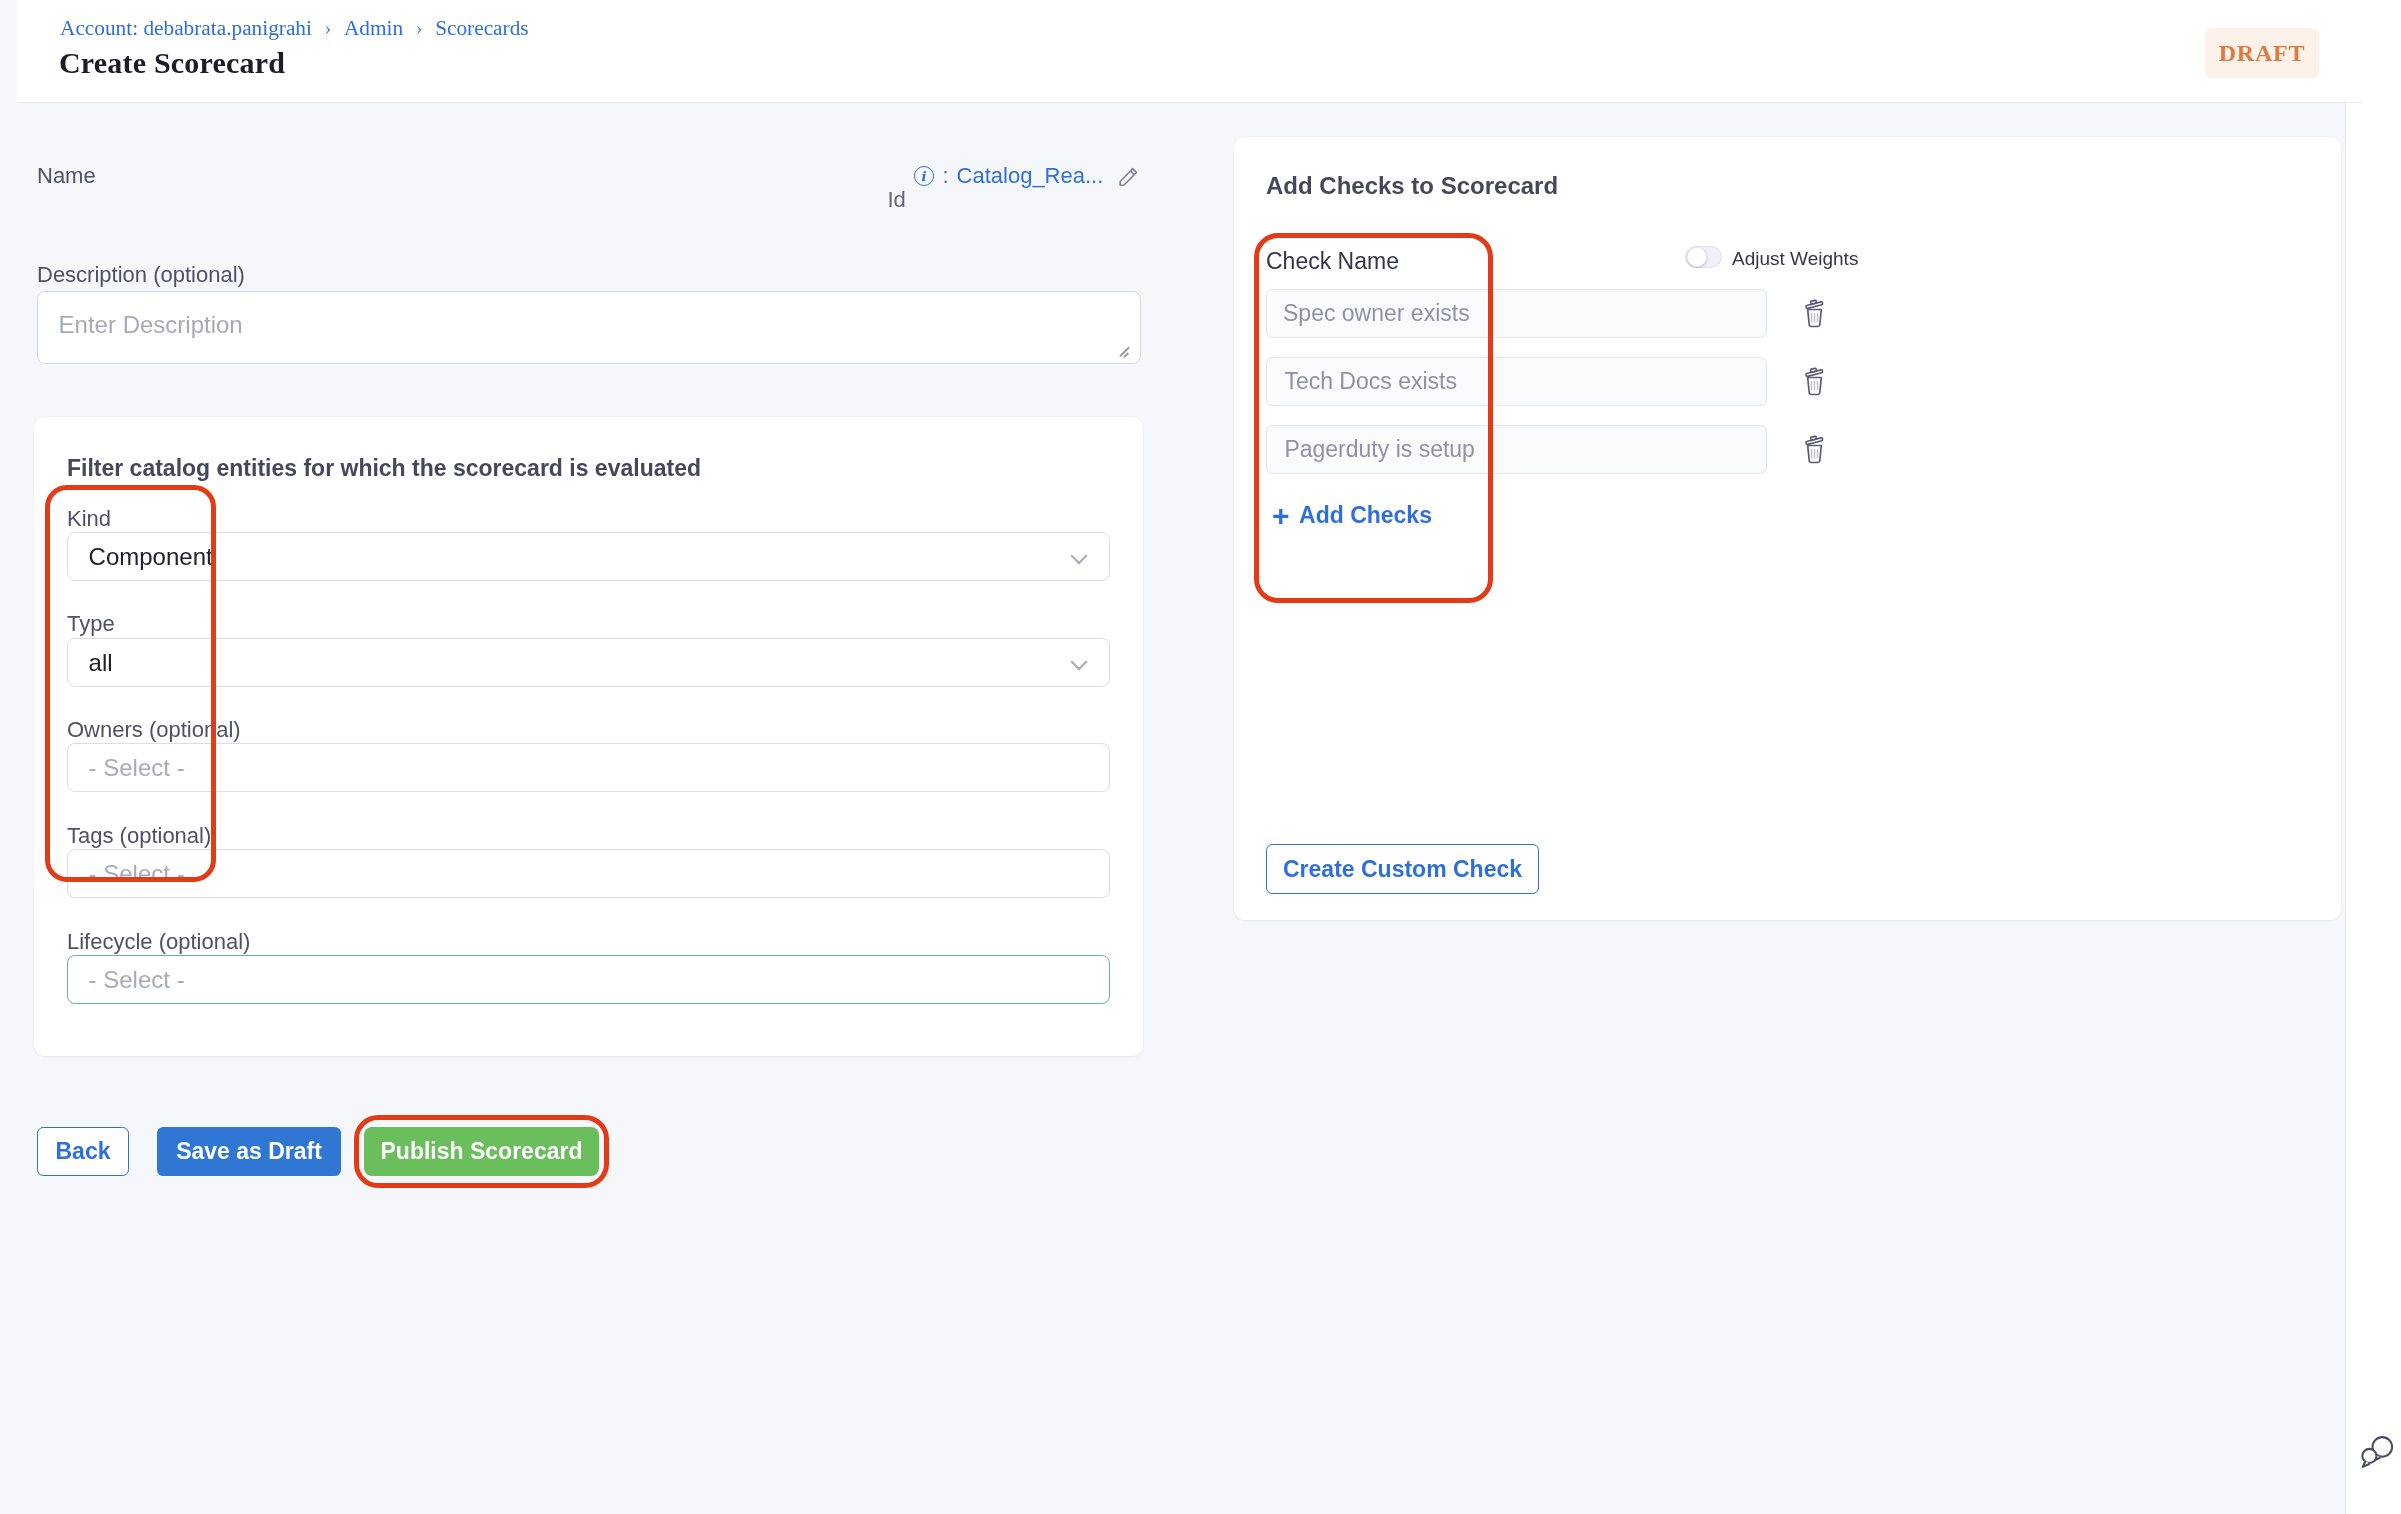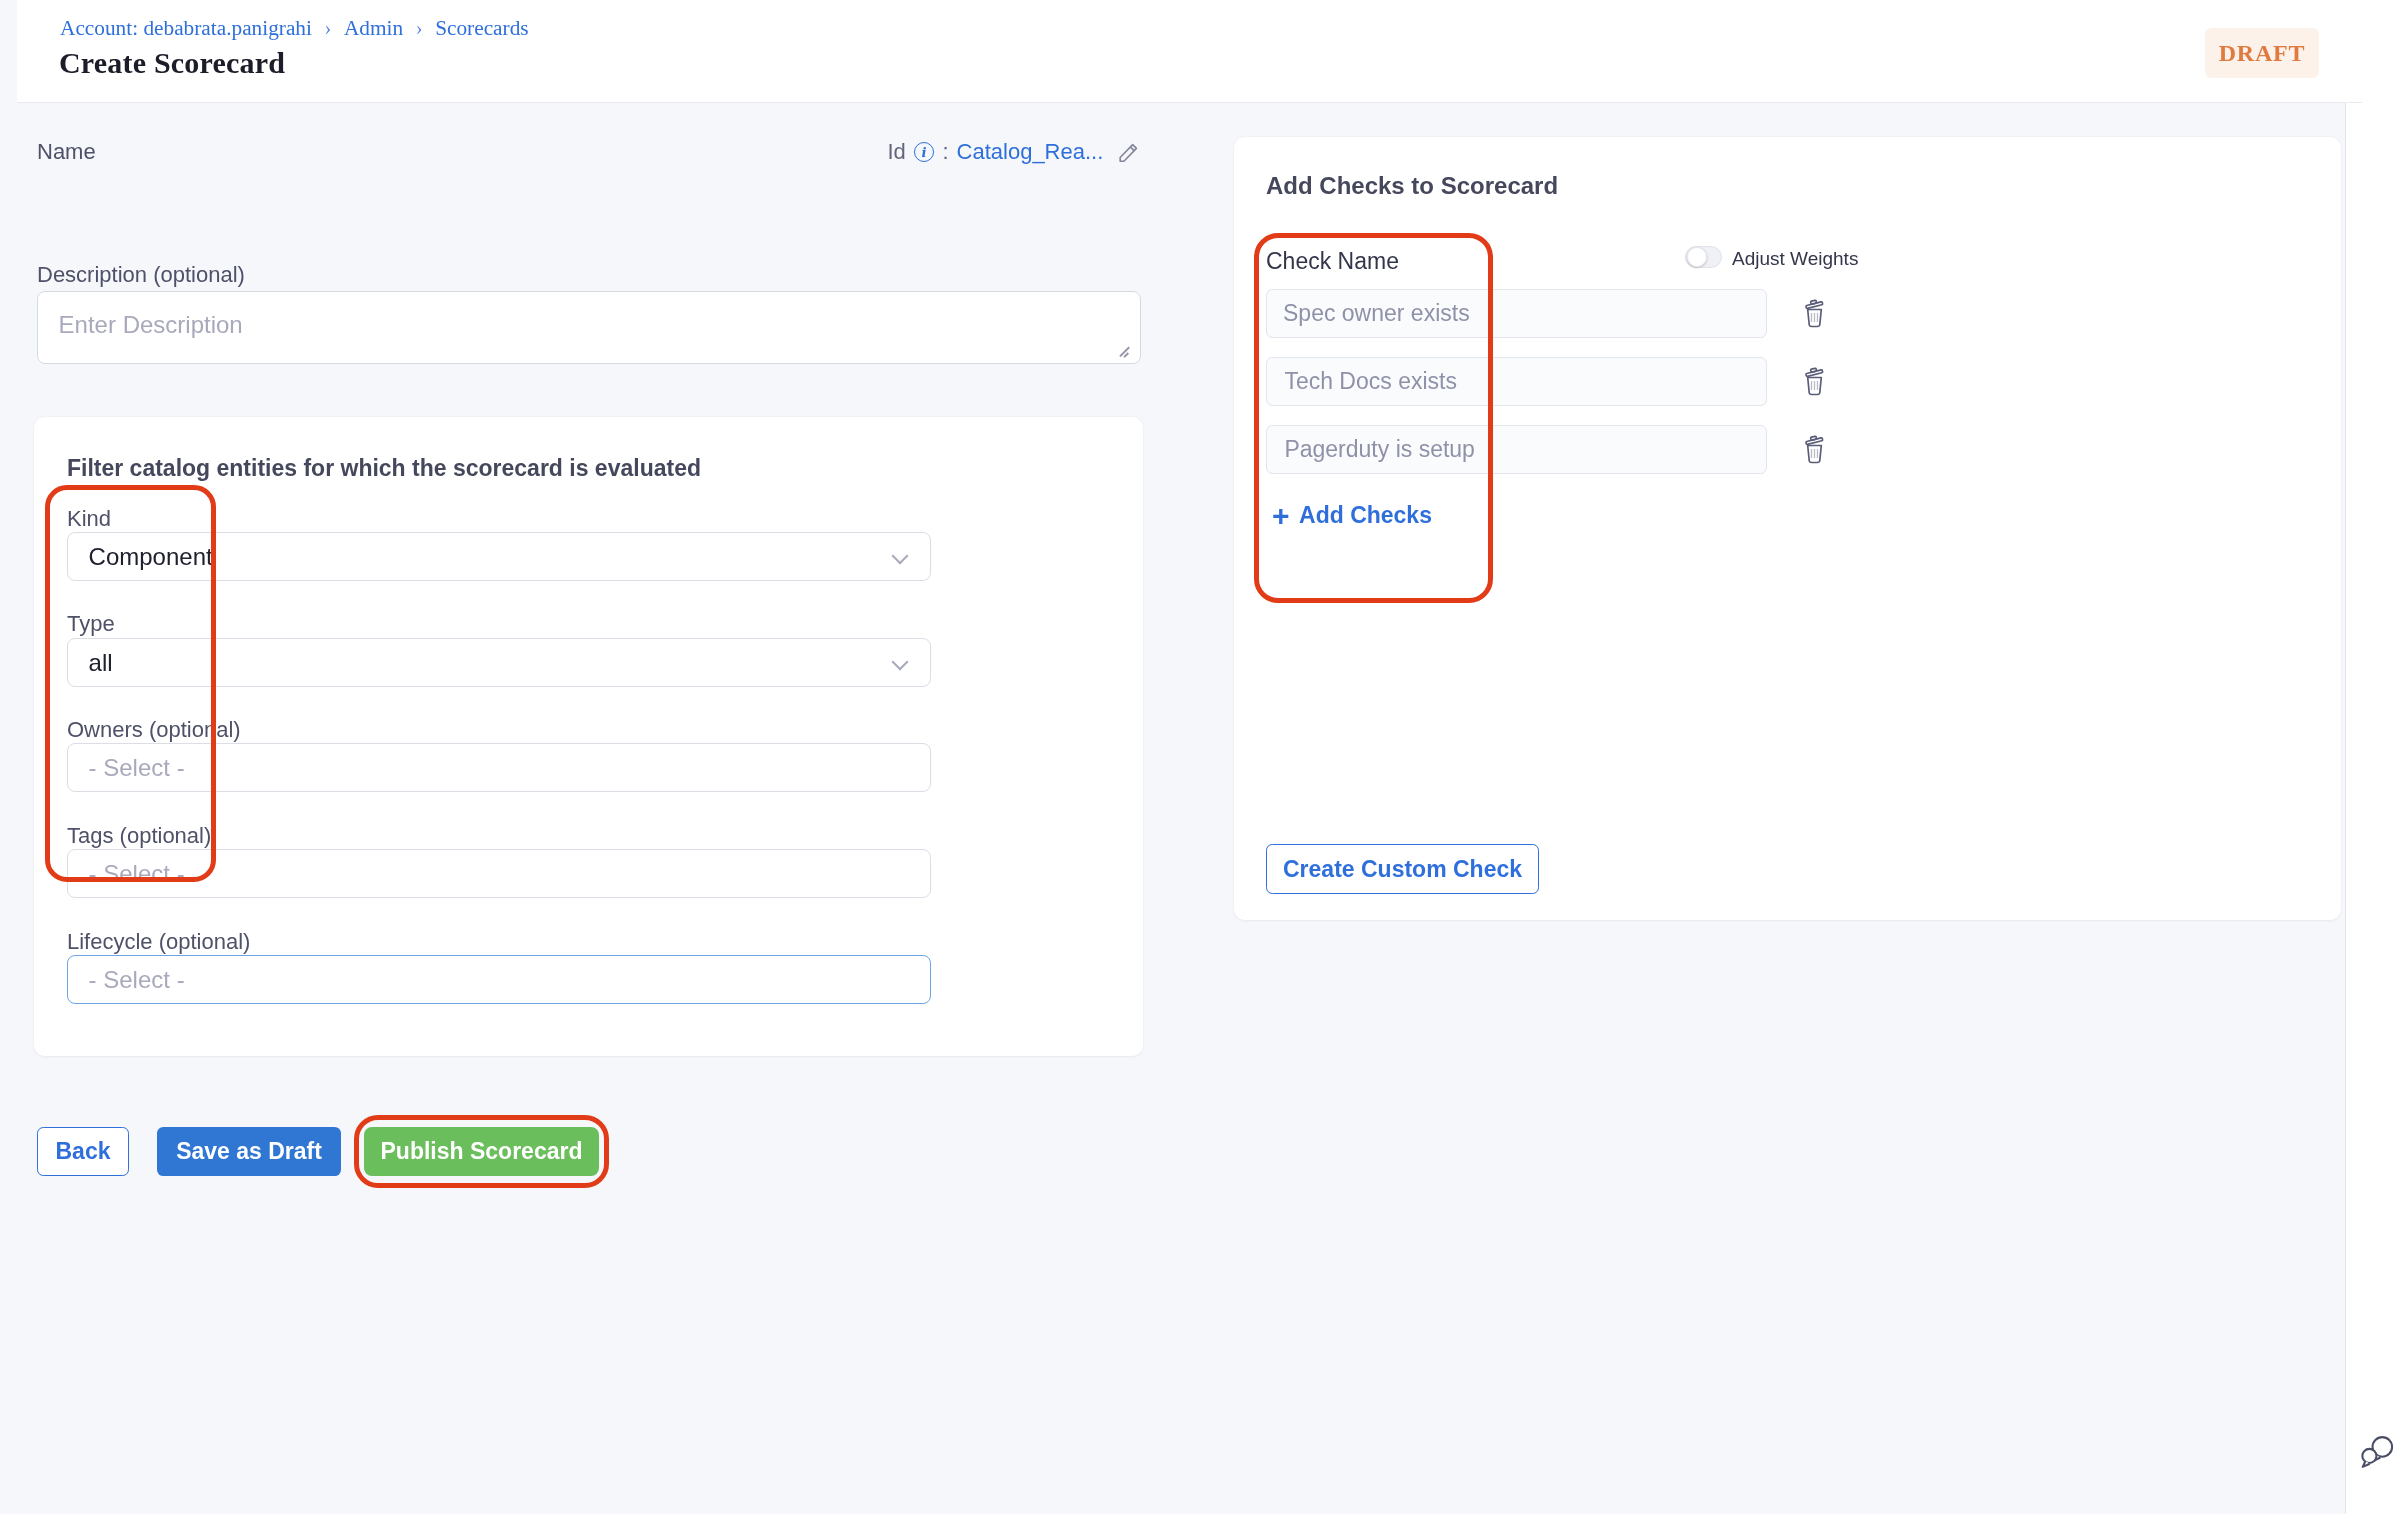--- a/index.html
+++ b/index.html
@@ -56,21 +56,21 @@
     position:absolute; right:24px; top:17.4px; width:12px; height:12px;
     border-right:2px solid #a7aabb; border-bottom:2px solid #a7aabb;
     transform:rotate(45deg);
   }
   
   .name-row {
     position:absolute; left:37px; top:139px; width:1104px;
     display:flex; justify-content:space-between; align-items:center;
   }
   .id-row { display:flex; align-items:center; gap:8px; font-size:22px; }
-  .id-label { color:#63657c; }
+  .id-label { color:#63657c;margin-top:48px; }
   .info-icon {
     width:20.6px; height:20.6px; border:1.6px solid #2e6fdb; border-radius:50%;
     display:inline-flex; align-items:center; justify-content:center;
     color:#2e6fdb; font-size:13.4px; font-family:"DejaVu Serif", serif;
     font-style:italic; font-weight:700; cursor:pointer;
   }
   .id-colon { color:#63657c; }
   .id-link { color:#2e6fdb; cursor:pointer; }
   .edit-icon { cursor:pointer; margin-left:4.7px; display:inline-flex; }
   #name-input { position:absolute; left:37px; top:172px; width:1104px; height:51px; }
@@ -88,21 +88,21 @@
   
   .filter-card {
     position:absolute; left:34px; top:417px; width:1109px; height:639px;
     background:#fff; border-radius:11px; box-shadow:0 0.8px 2.4px rgba(40,41,61,.07);
   }
   .filter-card .card-title {
     position:absolute; left:33px; top:38px;
     font-size:23px; font-weight:700; color:#45485c;
   }
   .f-label { position:absolute; left:33px; }
-  .f-select { left:33px; width:864px; }
+  .f-select { left:33px; width:1043px; }
   
   .btn { display:flex; align-items:center; justify-content:center;
     font-family:"Liberation Sans", sans-serif; font-weight:700; font-size:23px;
     border-radius:6.3px; cursor:pointer; border:none; }
   #btn-back {
     position:absolute; left:37px; top:1127px; width:92px; height:49px;
     background:#fff; border:1.6px solid #2e6fdb; color:#2e6fdb;
   }
   #btn-save {
     position:absolute; left:157px; top:1127px; width:184px; height:49px;

